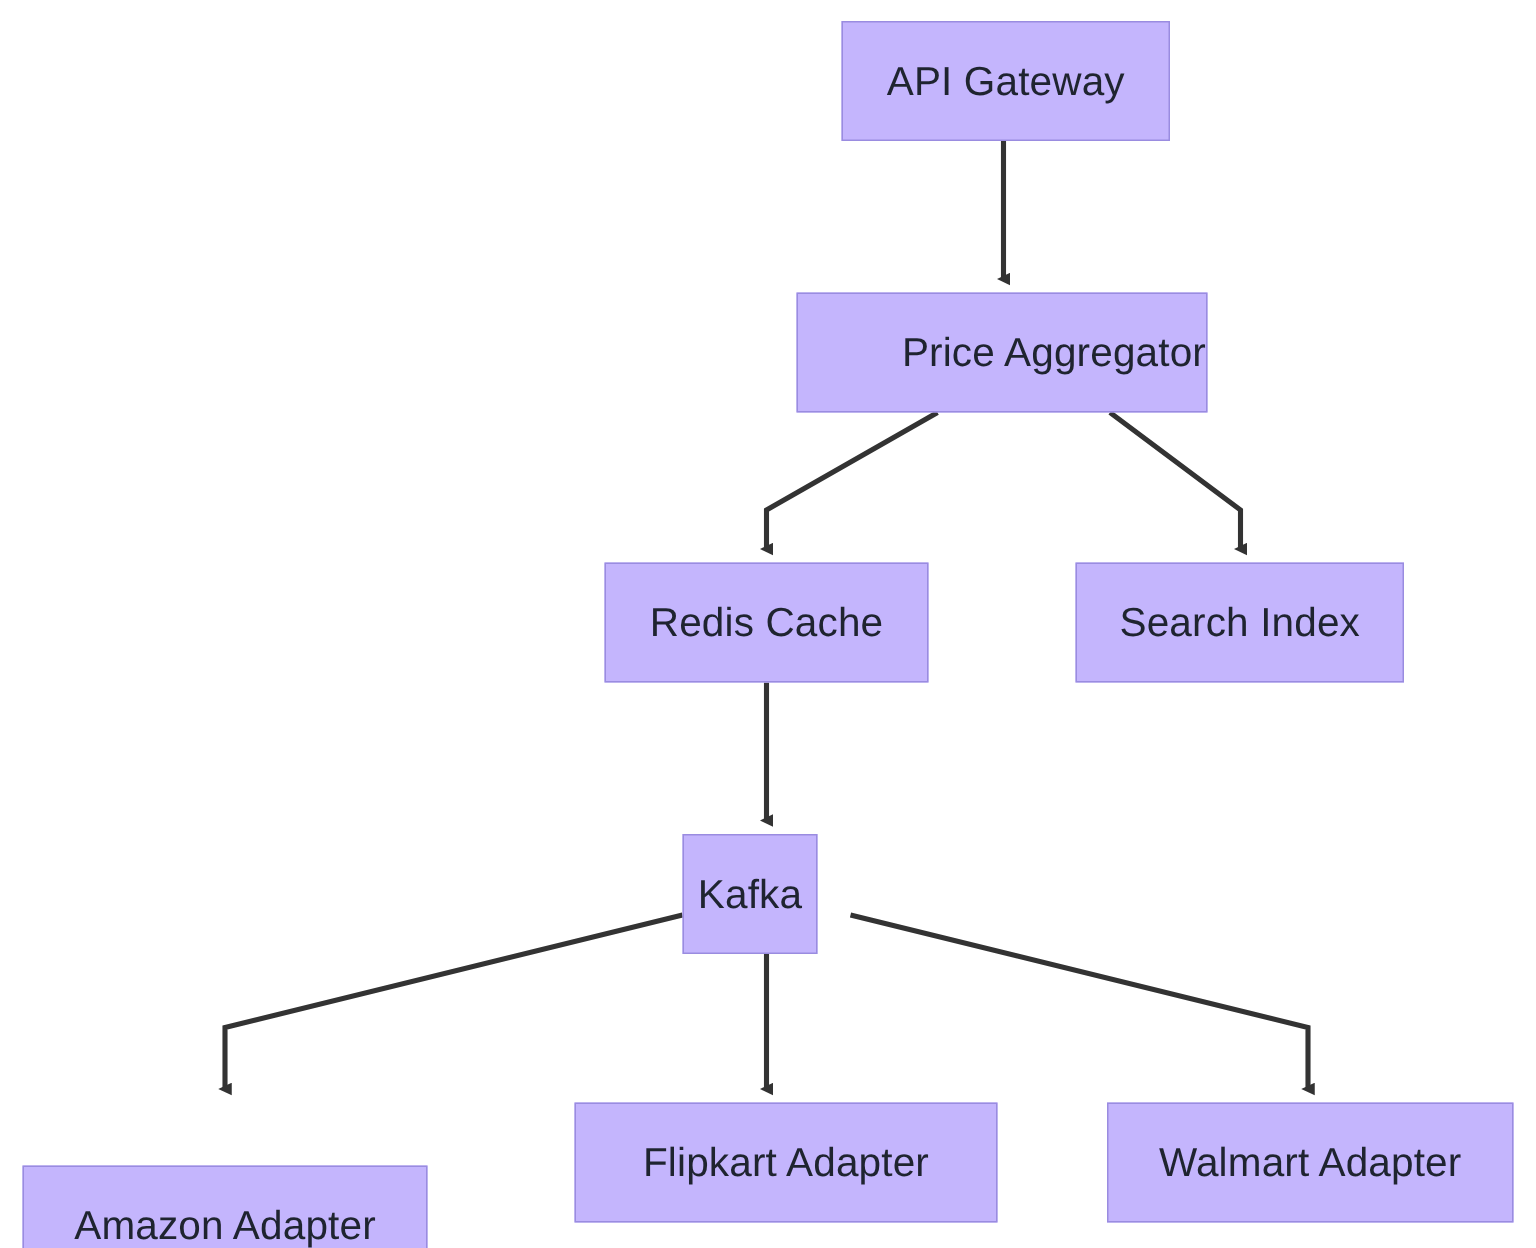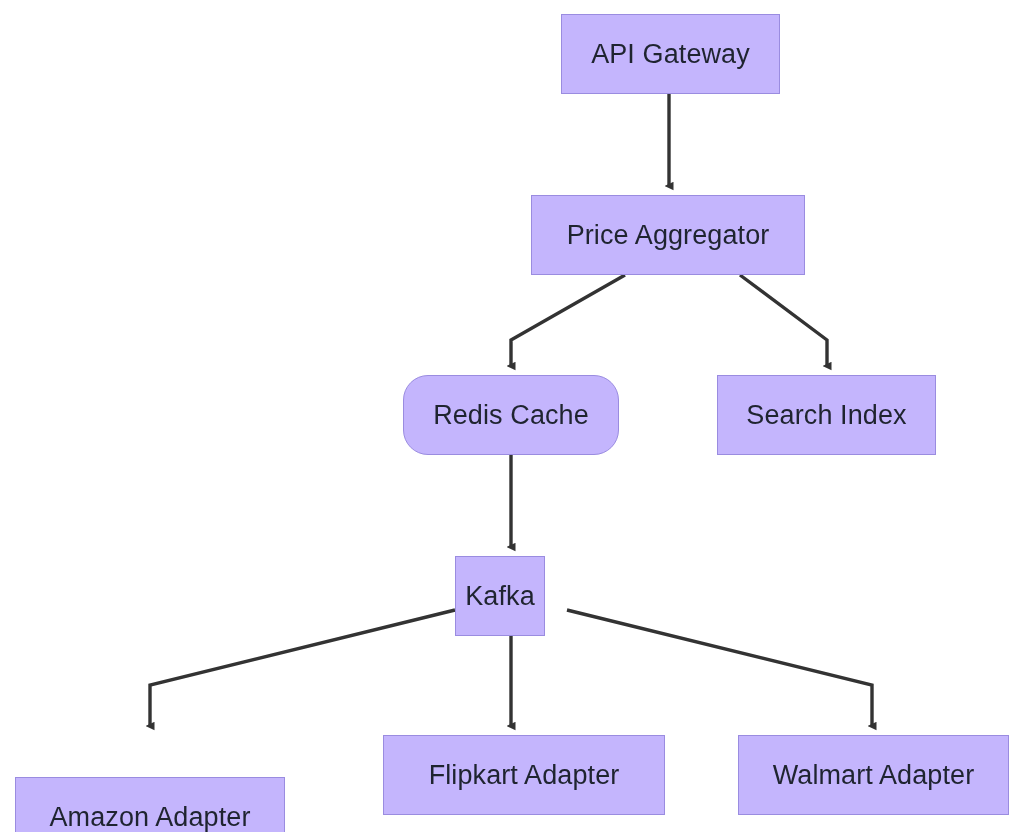--- a/index.html
+++ b/index.html
@@ -94,24 +94,24 @@
         <polyline points="455,610 150,685 150,726" marker-end="url(#arrowhead)"></polyline>
         <polyline points="511,636 511,726" marker-end="url(#arrowhead)"></polyline>
         <polyline points="567,610 872,685 872,726" marker-end="url(#arrowhead)"></polyline>
       </g>
   </svg>
 
   <div id="nodes-group">
       <div class="node" style="left: 561px; top: 14px; width: 219px; height: 80px;">
         <span class="node-label">API Gateway</span>
       </div>
-      <div class="node" style="left: 531px; top: 195px; width: 274px; height: 80px;">
+      <div class="node" style="left: 531px; top: 195px; width: 274px; height: 80px; justify-content: flex-end;">
         <span class="node-label">Price Aggregator</span>
       </div>
-      <div class="node" style="left: 403px; top: 375px; width: 216px; height: 80px; border-radius: 25px;">
+      <div class="node" style="left: 403px; top: 375px; width: 216px; height: 80px;">
         <span class="node-label">Redis Cache</span>
       </div>
       <div class="node" style="left: 717px; top: 375px; width: 219px; height: 80px; align-items: center;">
         <span class="node-label">Search Index</span>
       </div>
       <div class="node" style="left: 455px; top: 556px; width: 90px; height: 80px;">
         <span class="node-label">Kafka</span>
       </div>
       <div class="node" style="left: 15px; top: 777px; width: 270px; height: 80px;">
         <span class="node-label">Amazon Adapter</span>

